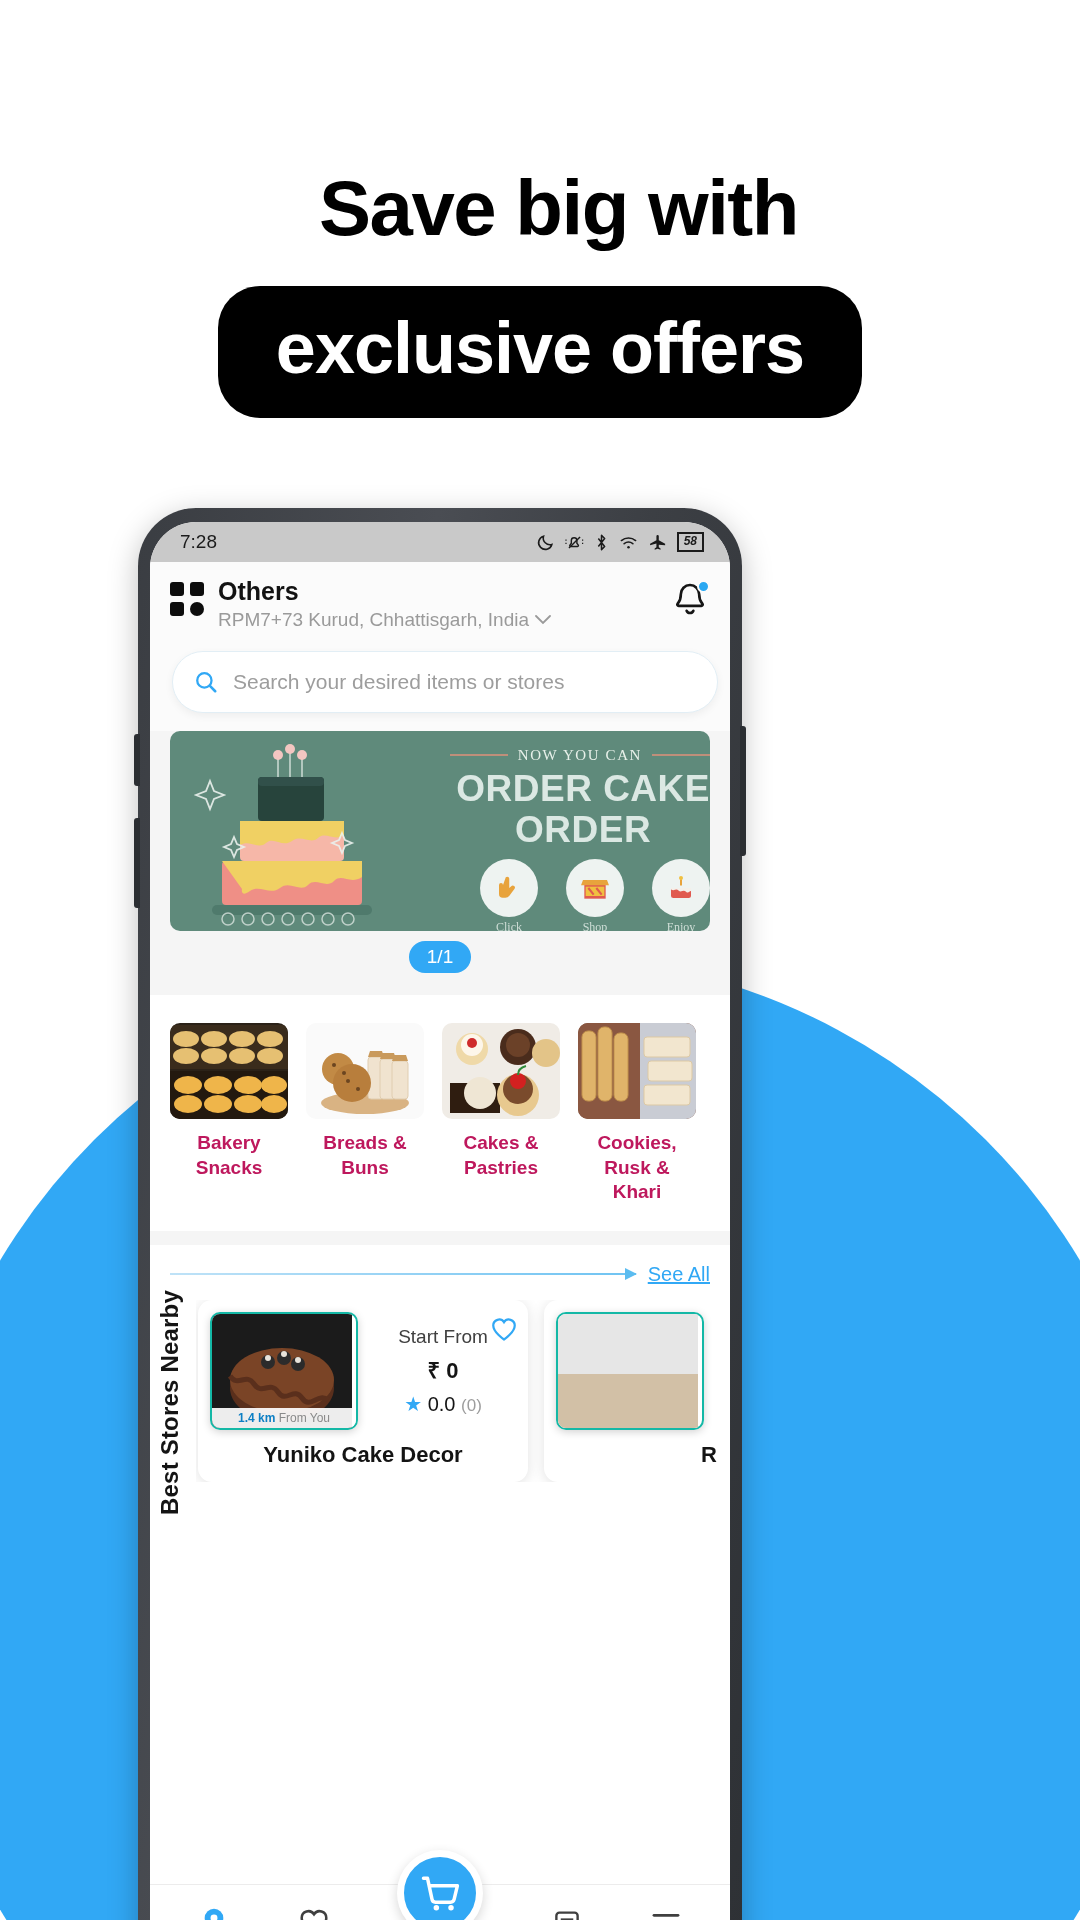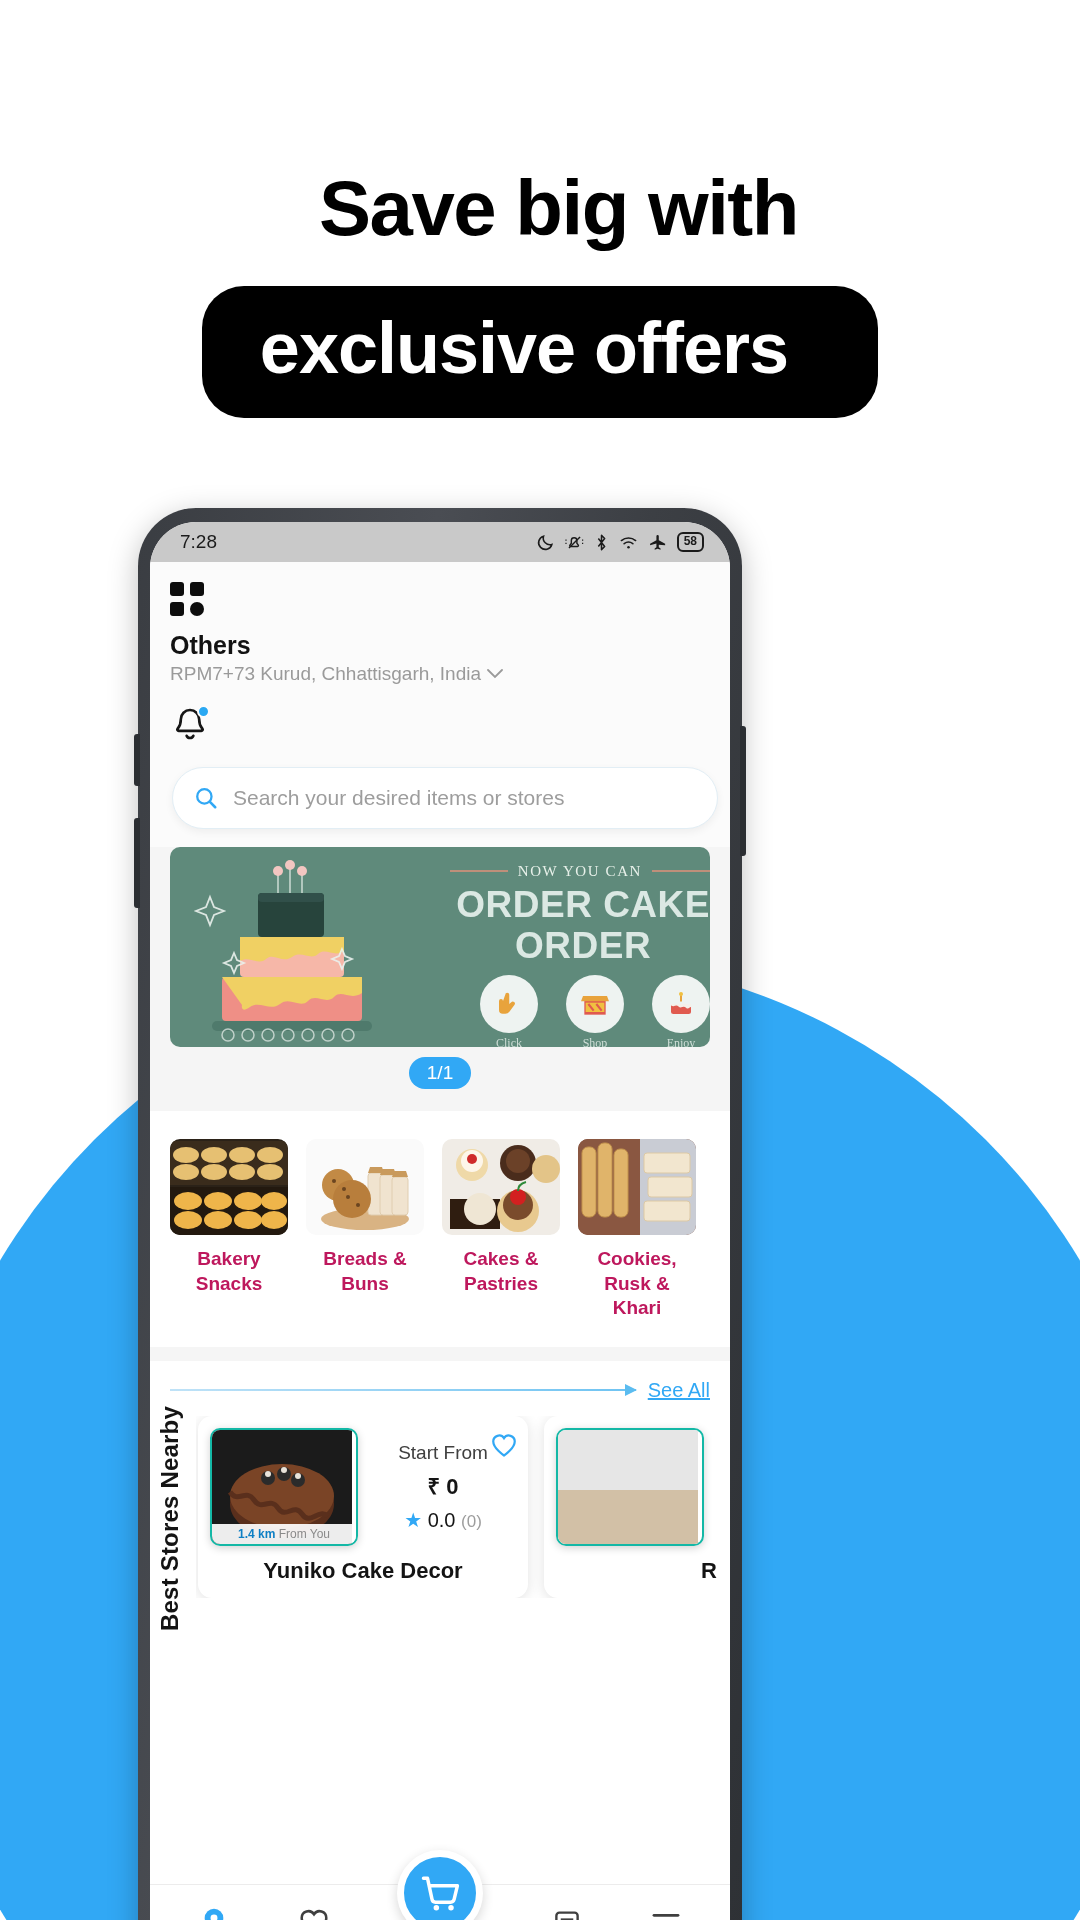--- a/index.html
+++ b/index.html
@@ -40,21 +40,21 @@
     padding-left: 37px;
   }
   .hero-badge-wrap { margin-top: 36px; display: flex; justify-content: center; }
   .hero-badge {
     background: #000000;
     color: #ffffff;
     font-size: 72px;
     font-weight: 600;
     letter-spacing: -1px;
     border-radius: 42px;
-    padding: 26px 90px 34px 58px;
+    padding: 26px 58px 34px 58px;
     line-height: 1.0;
     display: inline-block;
   }
 
   
   .phone {
     position: absolute;
     left: 138px;
     top: 508px;
     width: 604px;
@@ -100,36 +100,36 @@
     align-items: center;
     justify-content: space-between;
     padding: 0 26px 0 30px;
     font-size: 19px;
     color: #1b1b1b;
   }
   .status-icons { display: flex; align-items: center; gap: 9px; }
   .status-icons svg { display: block; }
   .battery {
     border: 2px solid #1b1b1b;
-    border-radius: 6px;
+    border-radius: 0;
     font-size: 12px;
     font-weight: 600;
     padding: 1px 5px 1px 5px;
     line-height: 1.1;
     color: #1b1b1b;
+    font-style: italic;
   }
 
   
   .app-header {
     background: #fbfbfb;
     padding: 14px 20px 10px 20px;
     display: flex;
     align-items: flex-start;
     gap: 14px;
-    flex-direction: column;
   }
   .grid-icon {
     width: 34px; height: 34px;
     display: grid;
     grid-template-columns: 14px 14px;
     grid-template-rows: 14px 14px;
     gap: 6px;
     margin-top: 6px;
     flex: 0 0 auto;
   }

